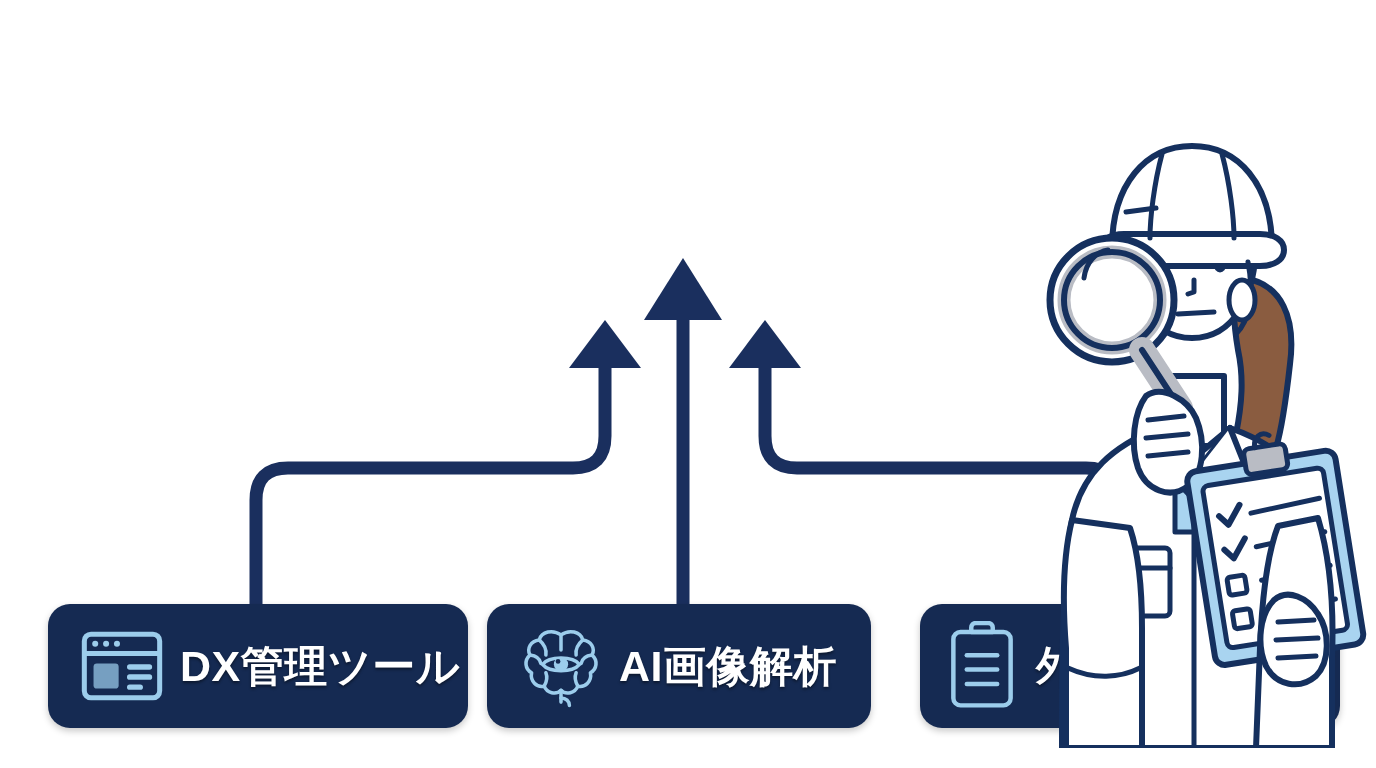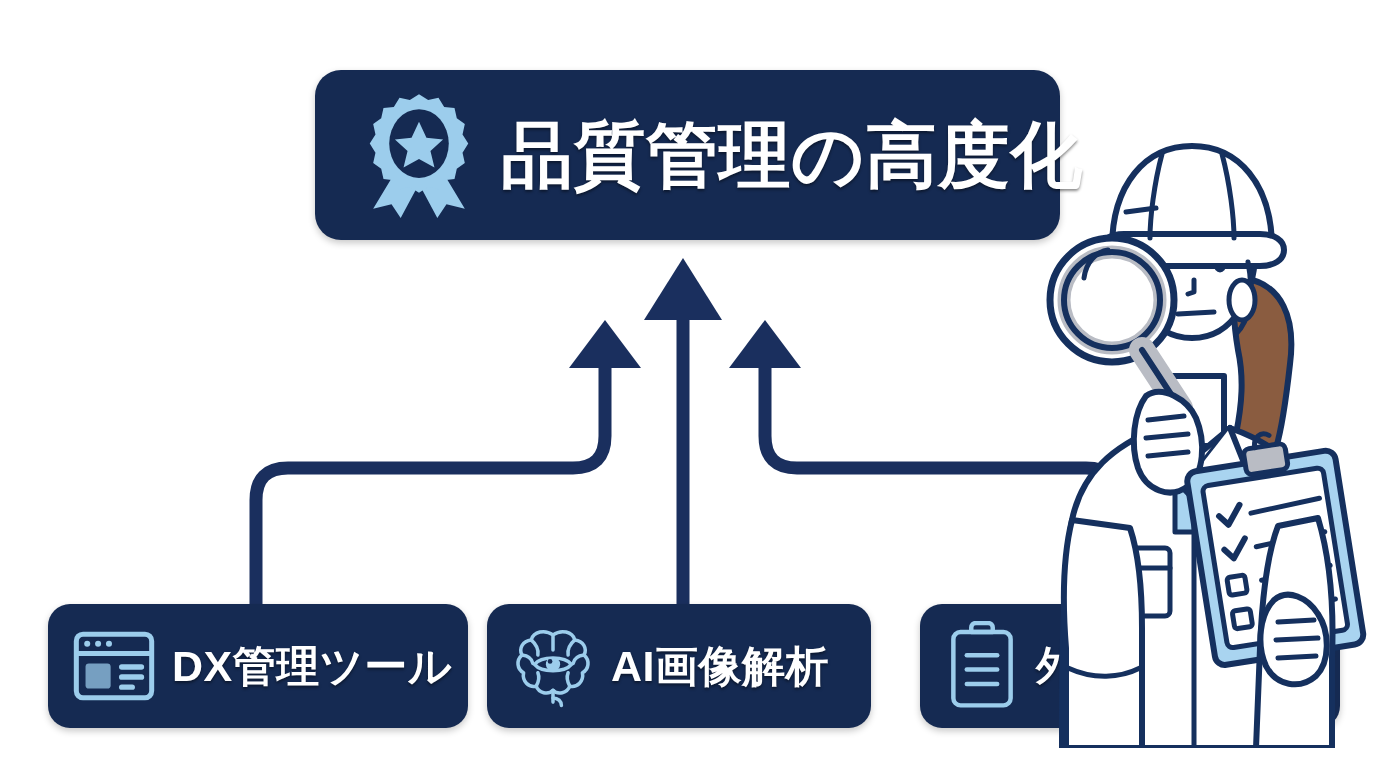--- a/index.html
+++ b/index.html
@@ -57,21 +57,21 @@
     font-size: 72px;
     line-height: 1;
     margin-left: 24px;
   }
 
   
   .leaf-node {
     top: 604px;
     height: 124px;
     border-radius: 22px;
-    padding-left: 24px;
+    padding-left: 32px;
   }
   .leaf-node .node-icon { width: 84px; height: 84px; }
   .leaf-node .node-label {
     font-size: 43px;
     line-height: 1;
     margin-left: 16px;
   }
   #node-dx    { left: 48px;  width: 420px; }
   #node-ai    { left: 487px; width: 384px; }
   #node-audit { left: 920px; width: 420px; padding-left: 20px; }
@@ -98,41 +98,20 @@
 
       <path d="M 1118 610 L 1118 500 Q 1118 468 1086 468 L 797 468 Q 765 468 765 436 L 765 368"></path>
     </g>
     <g fill="#1a2f5e" stroke="none">
       <polygon points="605,320 641,368 569,368"></polygon>
       <polygon points="683,258 722,320 644,320"></polygon>
       <polygon points="765,320 801,368 729,368"></polygon>
     </g>
   </svg>
 
-  <div class="node" id="title-node">
-    <span class="node-icon">
-      <svg viewBox="0 0 100 110" width="116" height="126">
-        <g fill="#9ccdec">
-
-          <path d="M28 72 L10 102 L26 98 L34 110 L50 80 Z"></path>
-          <path d="M72 72 L90 102 L74 98 L66 110 L50 80 Z"></path>
-
-          <path d="M50 2 L58 7 L67 5 L72 13 L81 14 L83 23 L90 28 L88 37 L93 45
-                   L88 53 L90 62 L83 67 L81 76 L72 77 L67 85 L58 83 L50 88
-                   L42 83 L33 85 L28 77 L19 76 L17 67 L10 62 L12 53 L7 45
-                   L12 37 L10 28 L17 23 L19 14 L28 13 L33 5 L42 7 Z"></path>
-        </g>
-
-        <ellipse cx="50" cy="45" rx="26" ry="30" fill="#152a52"></ellipse>
-
-        <path d="M50 26 L56.5 40 L71 41.5 L60 51.5 L63.5 66 L50 58.5 L36.5 66 L40 51.5 L29 41.5 L43.5 40 Z" fill="#9ccdec"></path>
-      </svg>
-    </span>
-    <span class="node-label">品質管理の高度化</span>
-  </div>
 
   <div class="node leaf-node" id="node-dx">
     <span class="node-icon">
       <svg viewBox="0 0 100 86" width="84" height="72">
         <g fill="none" stroke="#9ccdec" stroke-width="6" stroke-linejoin="round">
           <rect x="5" y="5" width="90" height="76" rx="8"></rect>
           <line x1="5" y1="28" x2="95" y2="28"></line>
         </g>
         <g fill="#9ccdec">
           <circle cx="18" cy="16.5" r="3.6"></circle>

